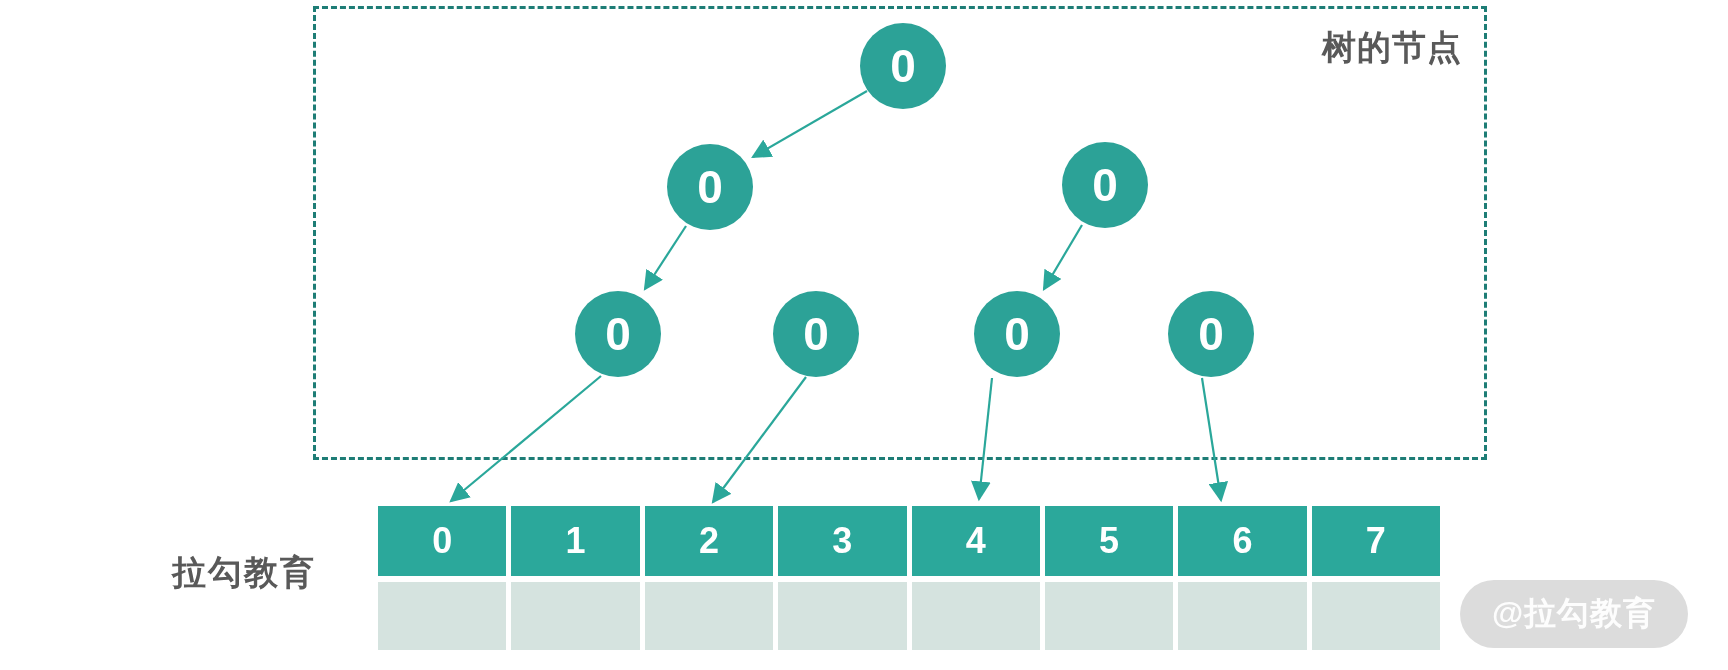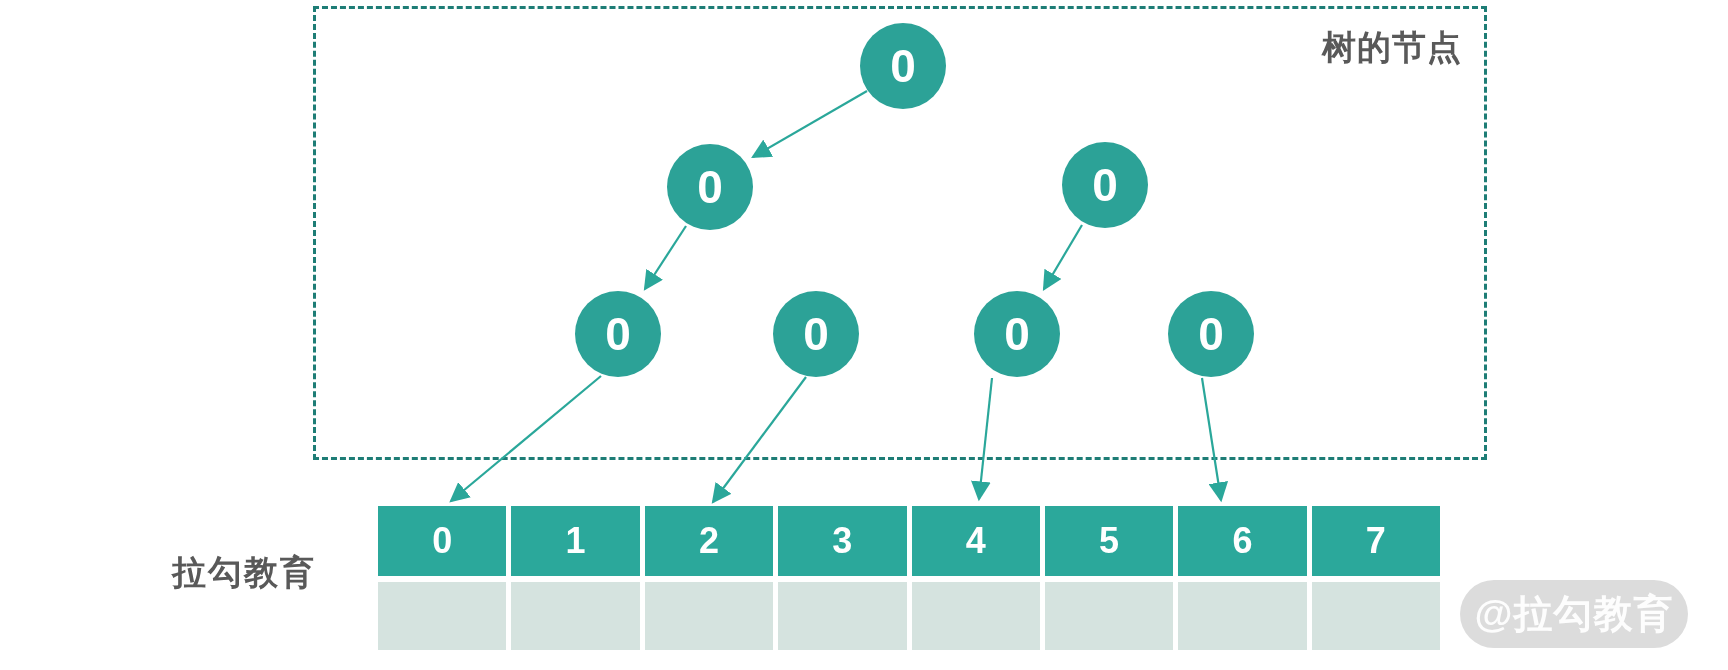--- a/index.html
+++ b/index.html
@@ -44,21 +44,21 @@
   .cache-cell{
     width:128.4px;height:70px;background:var(--cell-fill);
     display:flex;align-items:center;justify-content:center;
     color:#ffffff;font-size:36px;font-weight:600;
   }
   .cache-row.empty .cache-cell{background:var(--cell-empty);height:68px;}
   .watermark{
     position:absolute;left:1460px;top:580px;width:228px;height:68px;
     background:var(--wm-bg);border-radius:34px;
     display:flex;align-items:center;justify-content:center;
-    color:var(--wm-text);font-size:39px;font-weight:600;letter-spacing:1px;
+    color:var(--wm-text);font-size:32px;font-weight:600;letter-spacing:1px;
   }
 </style>
 </head>
 <body>
 
 <div class="canvas">
 
   <div class="tree-box">
     <div class="tree-box-label">树的节点</div>
   </div>

